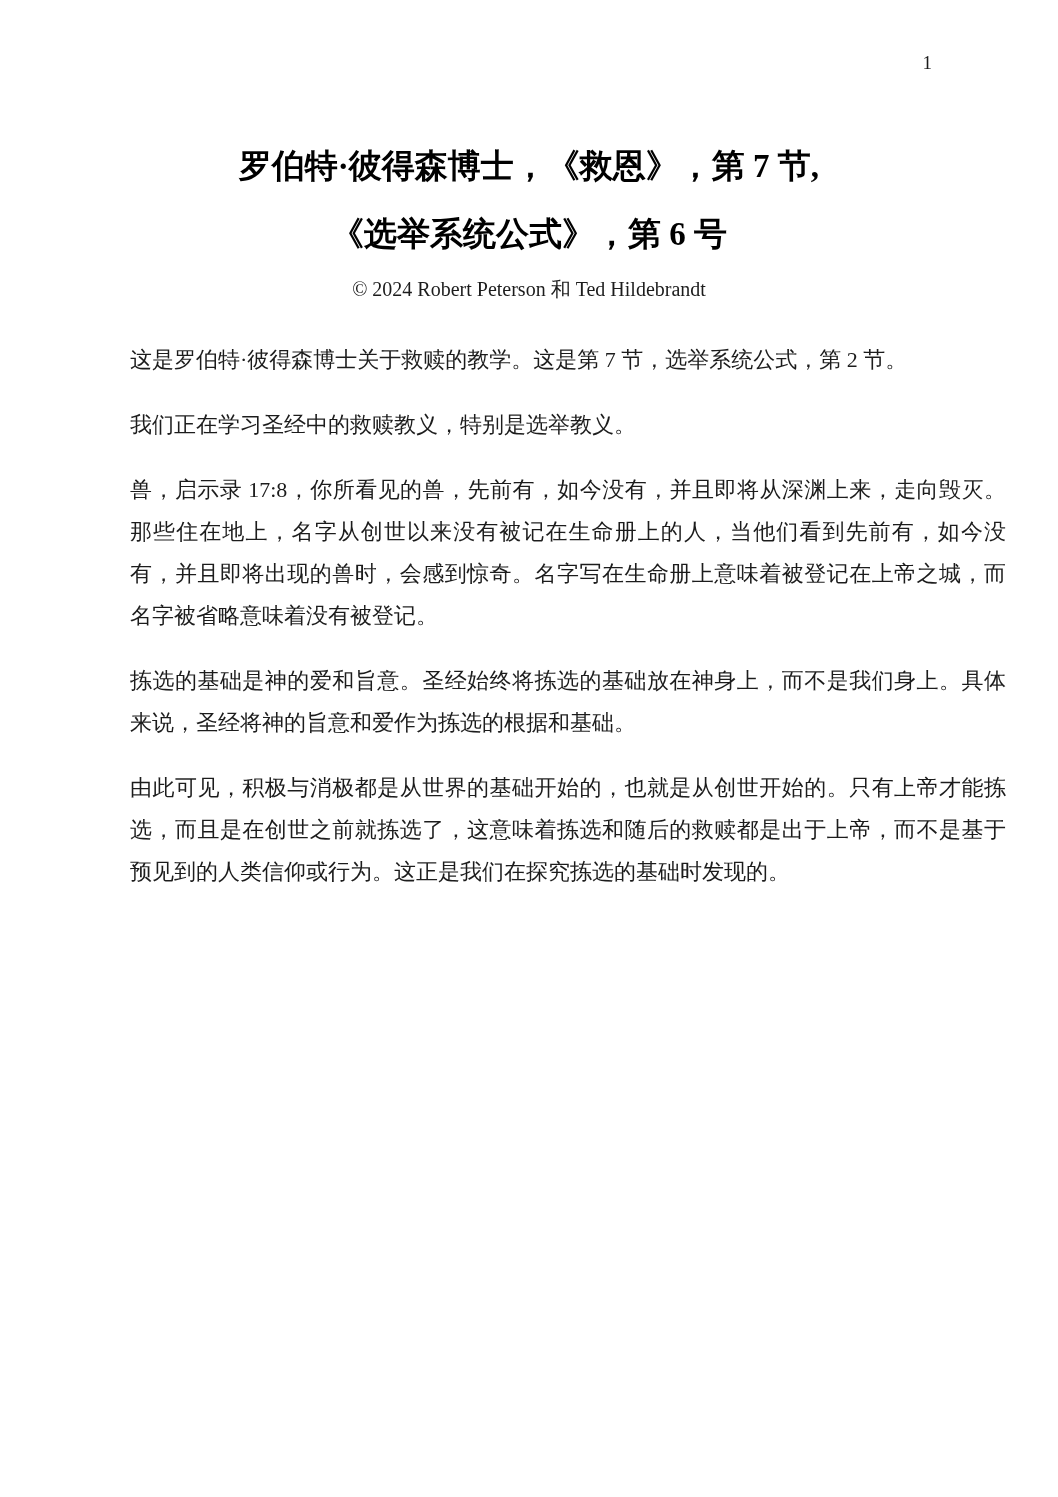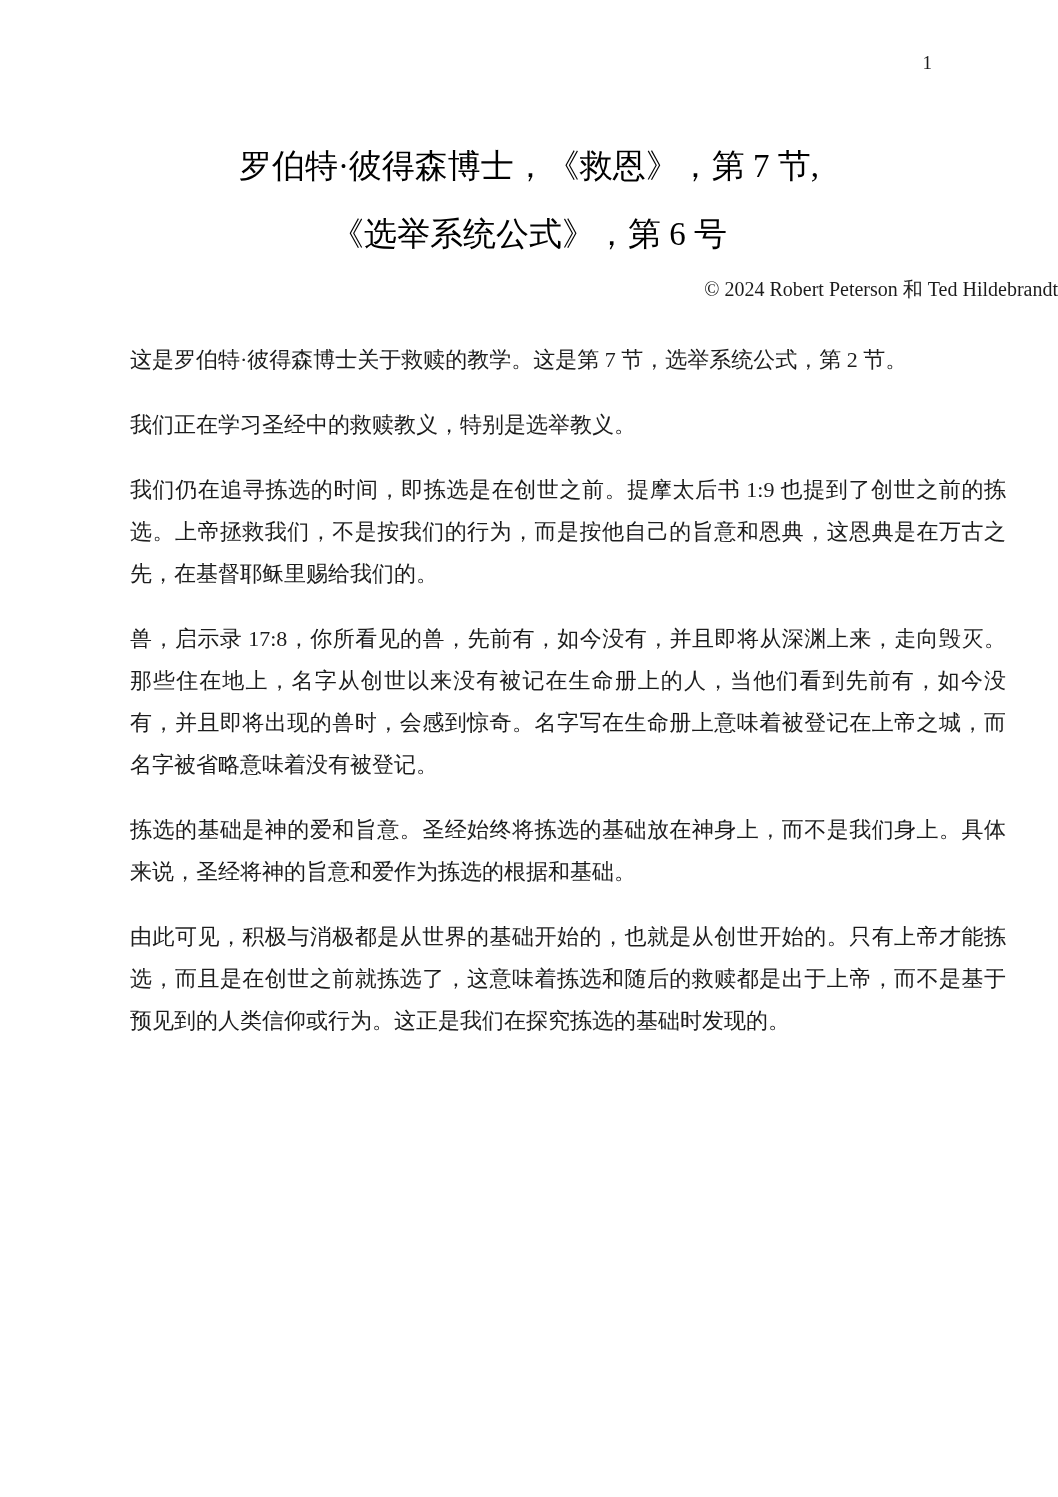--- a/index.html
+++ b/index.html
@@ -25,31 +25,31 @@
     position: absolute;
     top: 52px;
     right: 126px;
     font-size: 19px;
     line-height: 1.2;
     color: #1c1c1c;
   }
   .title-block {
     margin: 132px 110px 0 110px;
     text-align: center;
-    font-weight: normal;
+    font-weight: bold;
     font-size: 33px;
     color: #000000;
   }
   .title-line {
     line-height: 68px;
     white-space: nowrap;
   }
   .copyright-line {
     margin-top: 8px;
-    text-align: right;
+    text-align: center;
     font-size: 20px;
     color: #1c1c1c;
   }
   .doc-body {
     margin: 36px 52px 0 130px;
     font-size: 22px;
     line-height: 42px;
     text-align: justify;
     color: #1c1c1c;
   }
@@ -70,19 +70,18 @@
   <div class="title-block">
     <div class="title-line">罗伯特·彼得森博士，《救恩》，第 7 节,</div>
     <div class="title-line">《选举系统公式》，第 6 号</div>
   </div>
 
   <div class="copyright-line">© 2024 Robert Peterson 和 Ted Hildebrandt</div>
 
   <div class="doc-body">
       <p class="para">这是罗伯特·彼得森博士关于救赎的教学。这是第 7 节，选举系统公式，第 2 节。</p>
       <p class="para">我们正在学习圣经中的救赎教义，特别是选举教义。</p>
-      <p class="para">我们仍在追寻拣选的时间，即拣选是在创世之前。提摩太后书 1:9 也提到了创世之前的拣选。上帝拯救我们，不是按我们的行为，而是按他自己的旨意和恩典，这恩典是在万古之先，在基督耶稣里赐给我们的。</p>
       <p class="para">兽，启示录 17:8，你所看见的兽，先前有，如今没有，并且即将从深渊上来，走向毁灭。那些住在地上，名字从创世以来没有被记在生命册上的人，当他们看到先前有，如今没有，并且即将出现的兽时，会感到惊奇。名字写在生命册上意味着被登记在上帝之城，而名字被省略意味着没有被登记。</p>
       <p class="para">拣选的基础是神的爱和旨意。圣经始终将拣选的基础放在神身上，而不是我们身上。具体来说，圣经将神的旨意和爱作为拣选的根据和基础。</p>
       <p class="para">由此可见，积极与消极都是从世界的基础开始的，也就是从创世开始的。只有上帝才能拣选，而且是在创世之前就拣选了，这意味着拣选和随后的救赎都是出于上帝，而不是基于预见到的人类信仰或行为。这正是我们在探究拣选的基础时发现的。</p>
     </div>
 
 </div>
 
 </body></html>

